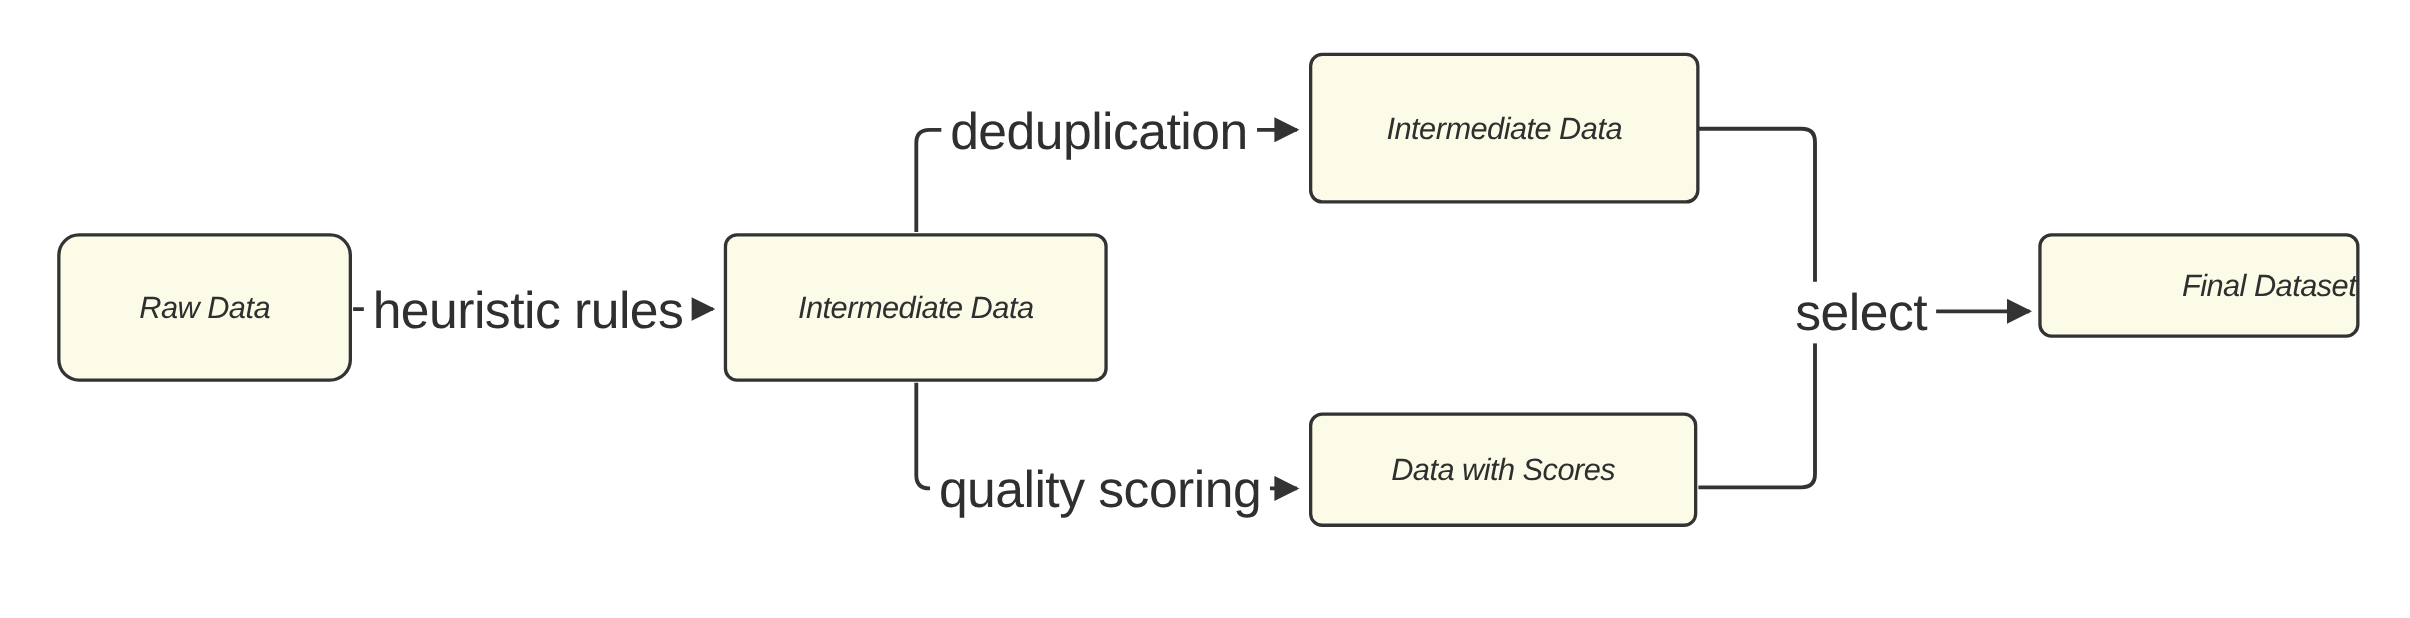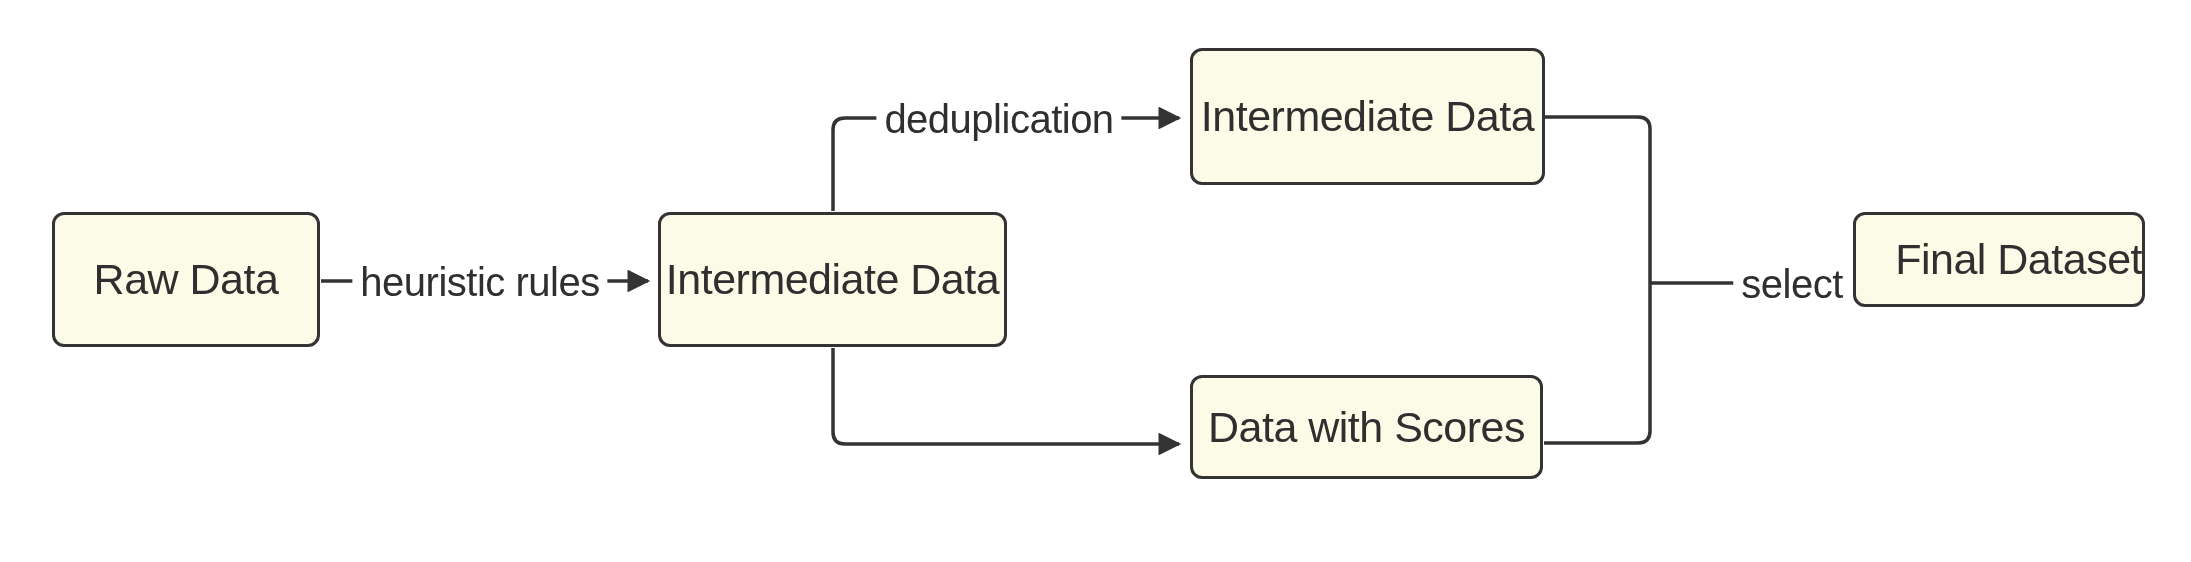--- a/index.html
+++ b/index.html
@@ -22,46 +22,47 @@
   }
   .node {
     position: absolute;
     box-sizing: border-box;
     background: #FBFBE7;
     border: 3px solid #333333;
     border-radius: 12px;
     display: flex;
     align-items: center;
     justify-content: center;
-    font-size: 43px;
+    font-size: 28px;
     letter-spacing: -0.5px;
     color: #2F2F2F;
     white-space: nowrap;
+    font-style: italic;
   }
-  .node-raw        { left: 52px;   top: 212px; width: 268px; height: 135px; }
+  .node-raw        { left: 52px;   top: 212px; width: 268px; height: 135px; border-radius: 20px; }
   .node-mid        { left: 658px;  top: 212px; width: 349px; height: 135px; }
   .node-top        { left: 1190px; top: 48px;  width: 355px; height: 137px; }
   .node-scores     { left: 1190px; top: 375px; width: 353px; height: 104px; }
   .node-final      { left: 1853px; top: 212px; width: 292px; height: 95px; justify-content: flex-end; }
 
   .edge-label {
     position: absolute;
     transform: translate(-50%, -50%);
     background: #FFFFFF;
     padding: 2px 8px;
-    font-size: 40px;
+    font-size: 47px;
     letter-spacing: -0.5px;
     color: #2F2F2F;
     white-space: nowrap;
     line-height: 1.1;
   }
   .lbl-heuristic { left: 480px;  top: 282px; text-align: center; }
   .lbl-dedup     { left: 999px;  top: 119px; }
   .lbl-quality   { left: 1000px; top: 445px; }
-  .lbl-select    { left: 1792px; top: 284px; }
+  .lbl-select    { left: 1692px; top: 284px; }
 </style>
 </head>
 <body>
 
 <div id="canvas">
 
   <svg id="edge-layer" viewBox="0 0 2191 562" xmlns="http://www.w3.org/2000/svg">
     <defs>
       <marker id="arrow" viewBox="0 0 10 10" refX="9" refY="5" markerWidth="7" markerHeight="6.5" orient="auto">
         <path d="M 0 0 L 10 5 L 0 10 z" fill="#333333"></path>
@@ -96,16 +97,17 @@
   </div>
 
   <div class="node node-final">
     <span>Final Dataset</span>
   </div>
 
   <span class="edge-label lbl-heuristic">heuristic rules</span>
 
   <span class="edge-label lbl-dedup">deduplication</span>
 
+  <span class="edge-label lbl-quality">quality scoring</span>
 
   <span class="edge-label lbl-select">select</span>
 
 </div>
 
 </body></html>

